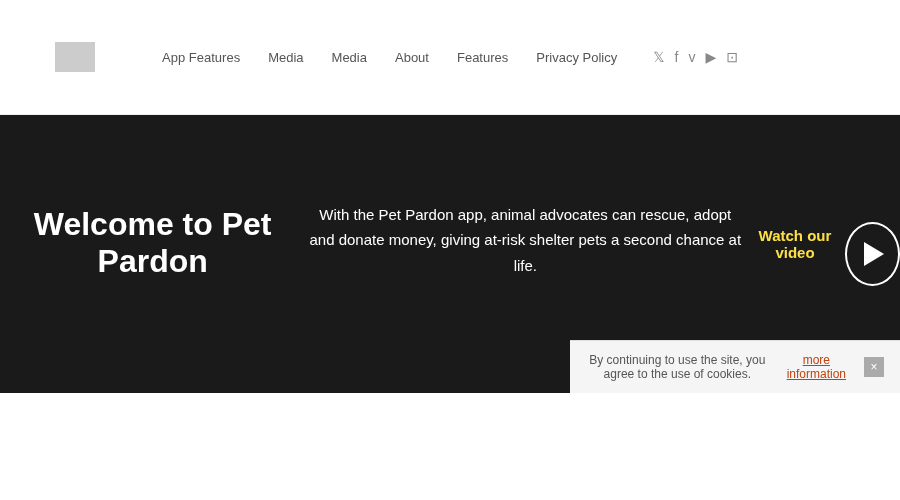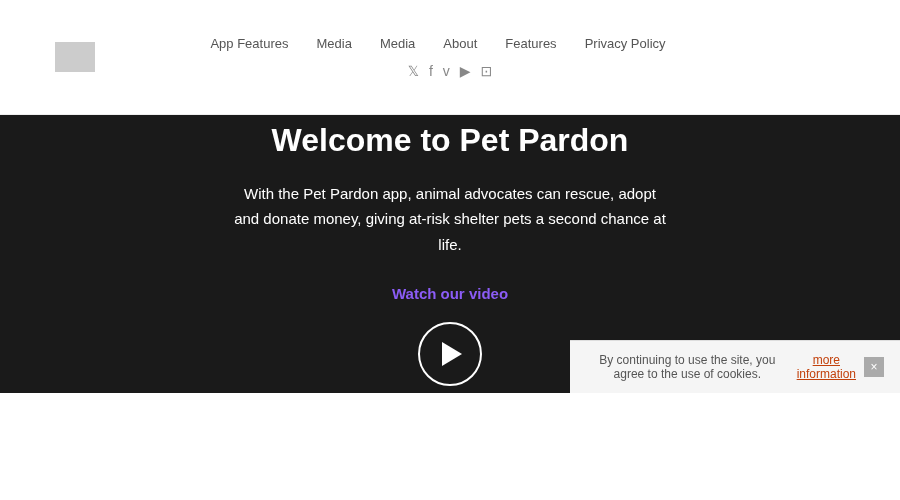--- a/index.html
+++ b/index.html
@@ -41,21 +41,20 @@
       align-items: center;
       justify-content: center;
       font-size: 10px;
       color: #999;
     }
 
     .nav-area {
       display: flex;
       align-items: center;
       gap: 12px;
-      flex-direction: column;
     }
 
     .nav-links {
       display: flex;
       align-items: center;
       gap: 28px;
       margin-right: 24px;
     }
 
     .nav-link {
@@ -76,21 +75,21 @@
       font-size: 14px;
       cursor: pointer;
       text-decoration: none;
     }
 
     
     .hero {
       background: #1a1a1a;
       height: 278px;
       display: flex;
-      flex-direction: column;
+      flex-direction: row;
       align-items: center;
       justify-content: center;
       color: #ffffff;
       text-align: center;
       position: relative;
     }
 
     .hero-title {
       font-size: 32px;
       font-weight: bold;
@@ -102,21 +101,21 @@
       font-size: 15px;
       color: #ffffff;
       line-height: 1.7;
       max-width: 440px;
       margin-bottom: 28px;
     }
 
     .watch-video-label {
       font-size: 15px;
       font-weight: bold;
-      color: #8b5cf6;
+      color: #fde047;
       margin-bottom: 20px;
     }
 
     .play-button {
       width: 64px;
       height: 64px;
       border: 2px solid #ffffff;
       border-radius: 50%;
       display: flex;
       align-items: center;
@@ -139,21 +138,21 @@
       position: absolute;
       bottom: 0;
       right: 0;
       background: #f5f5f5;
       border-top: 1px solid #ddd;
       padding: 12px 16px;
       font-size: 12px;
       color: #555;
       display: flex;
       align-items: center;
-      gap: 8px;
+      gap: 18px;
       max-width: 330px;
     }
 
     .cookie-banner a {
       color: #c2410c;
       text-decoration: underline;
       cursor: pointer;
     }
 
     .cookie-close {

